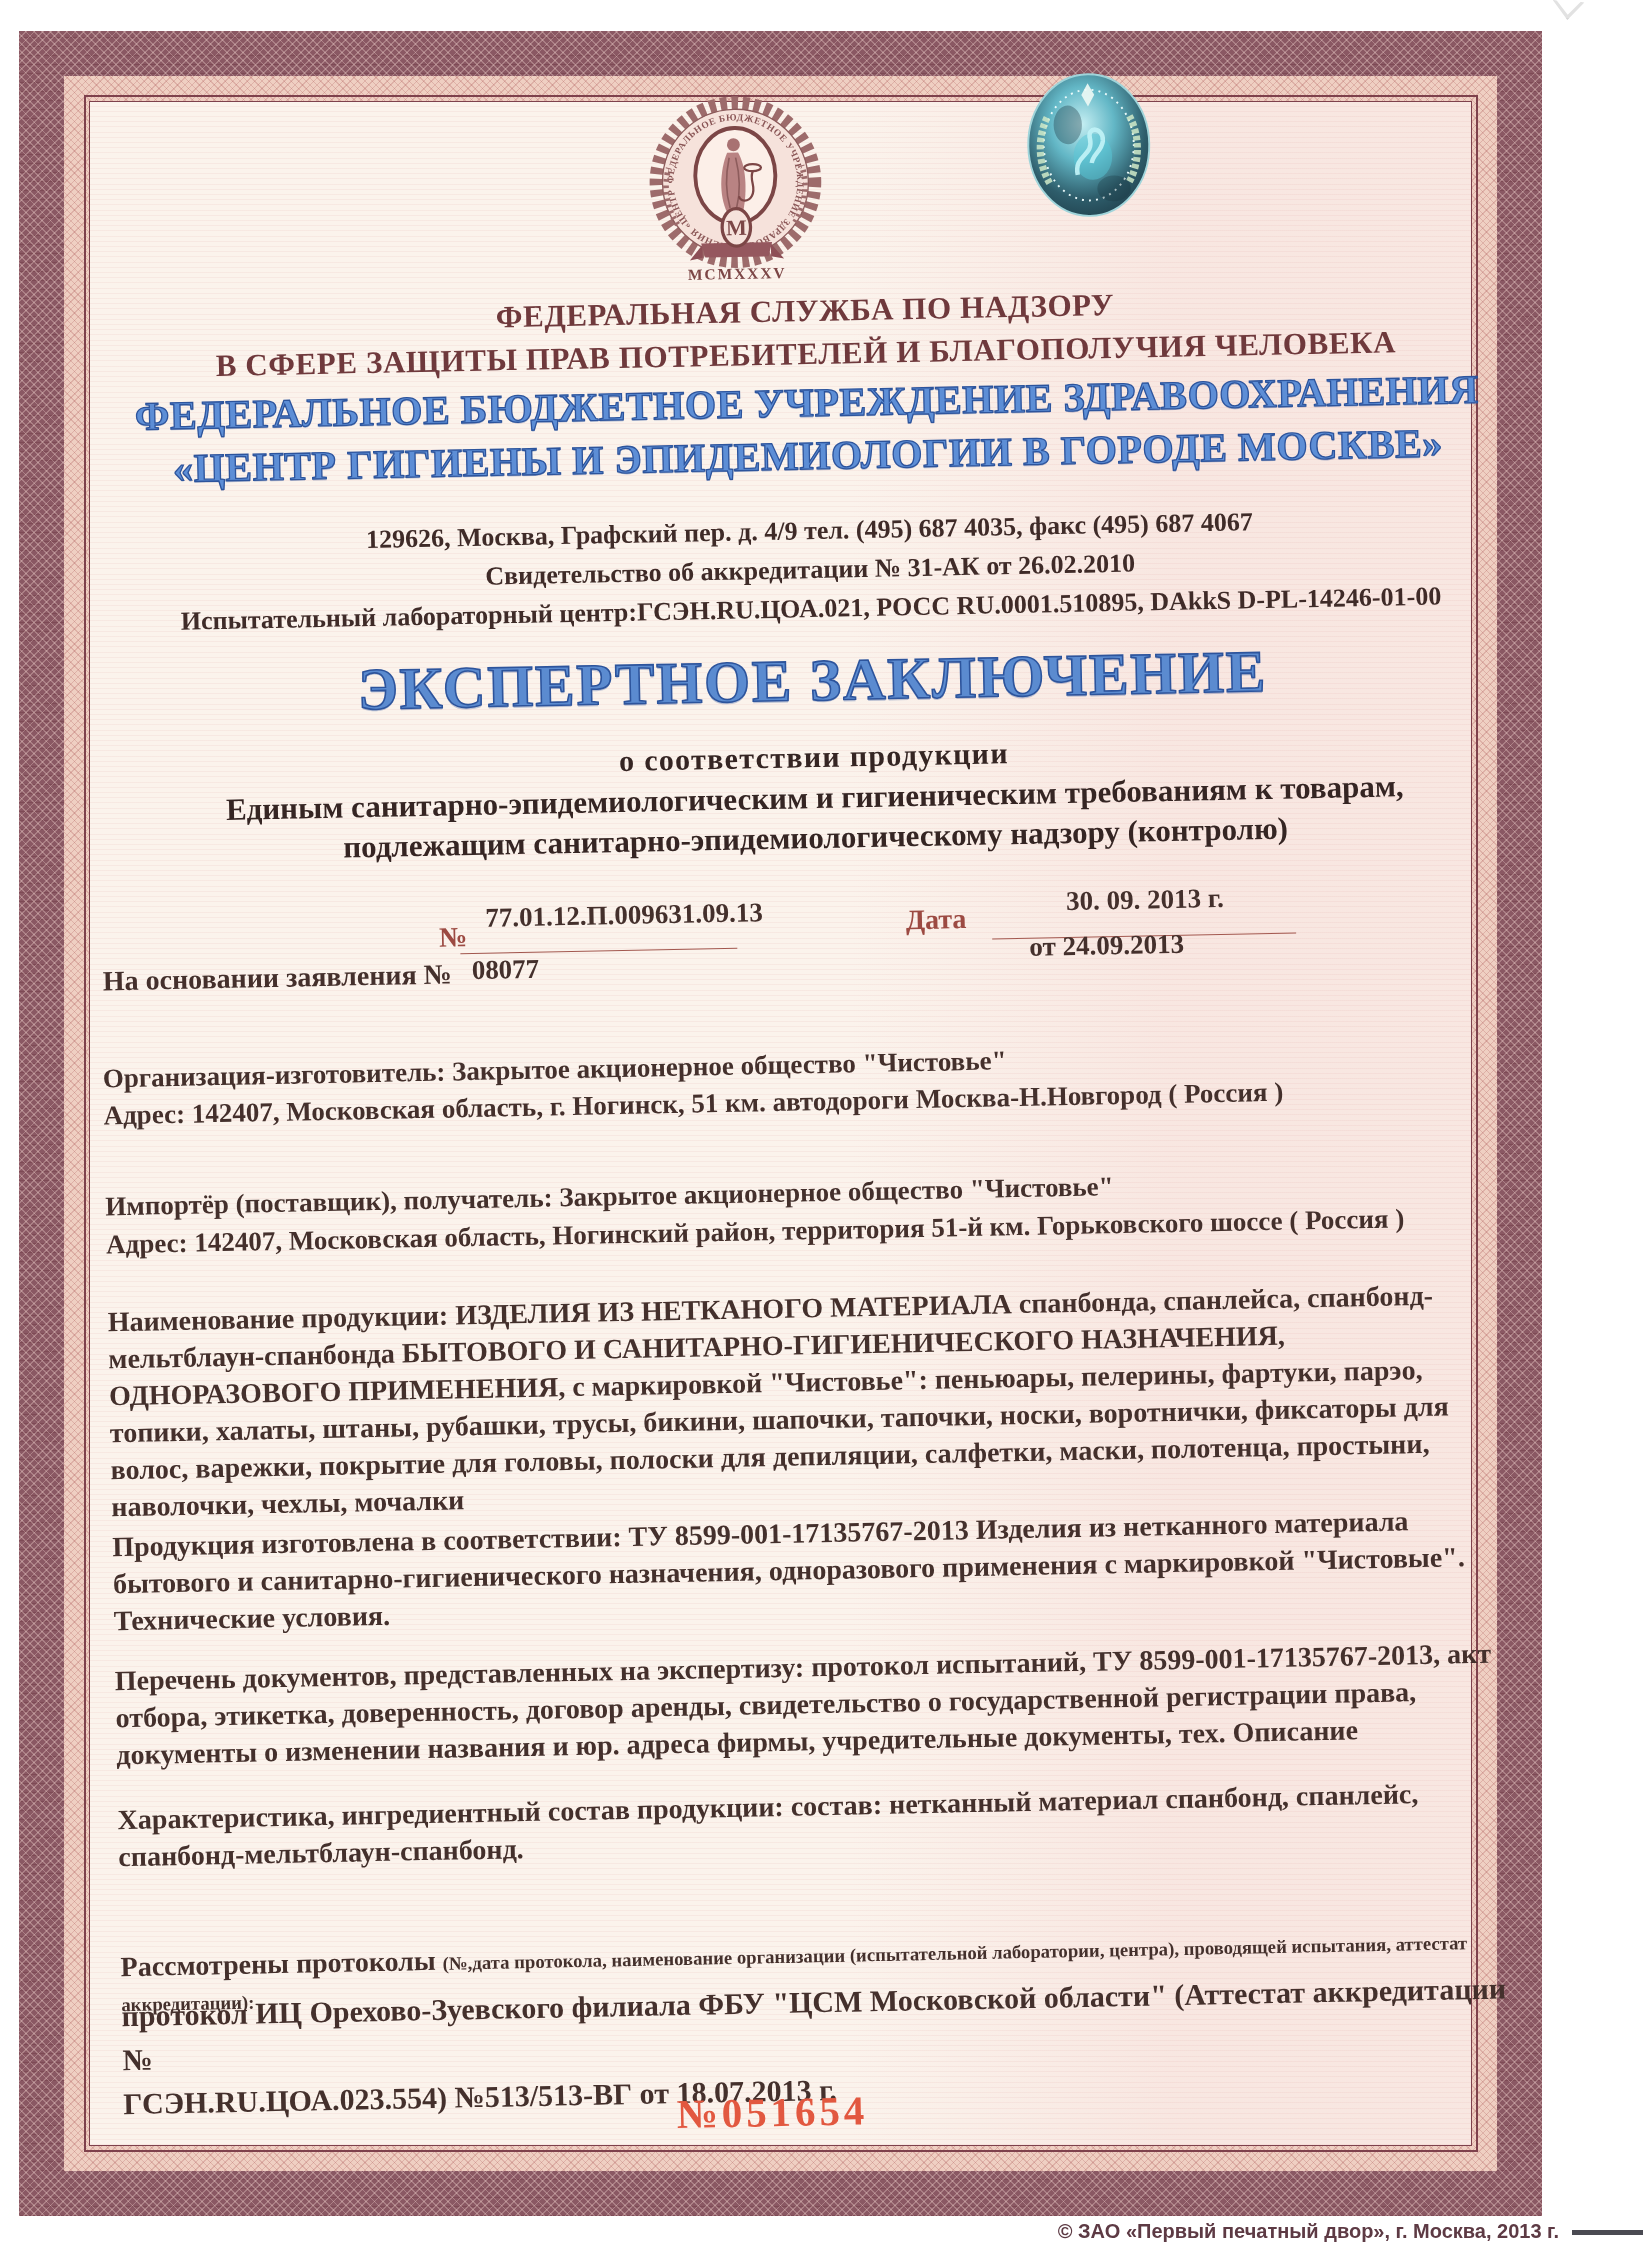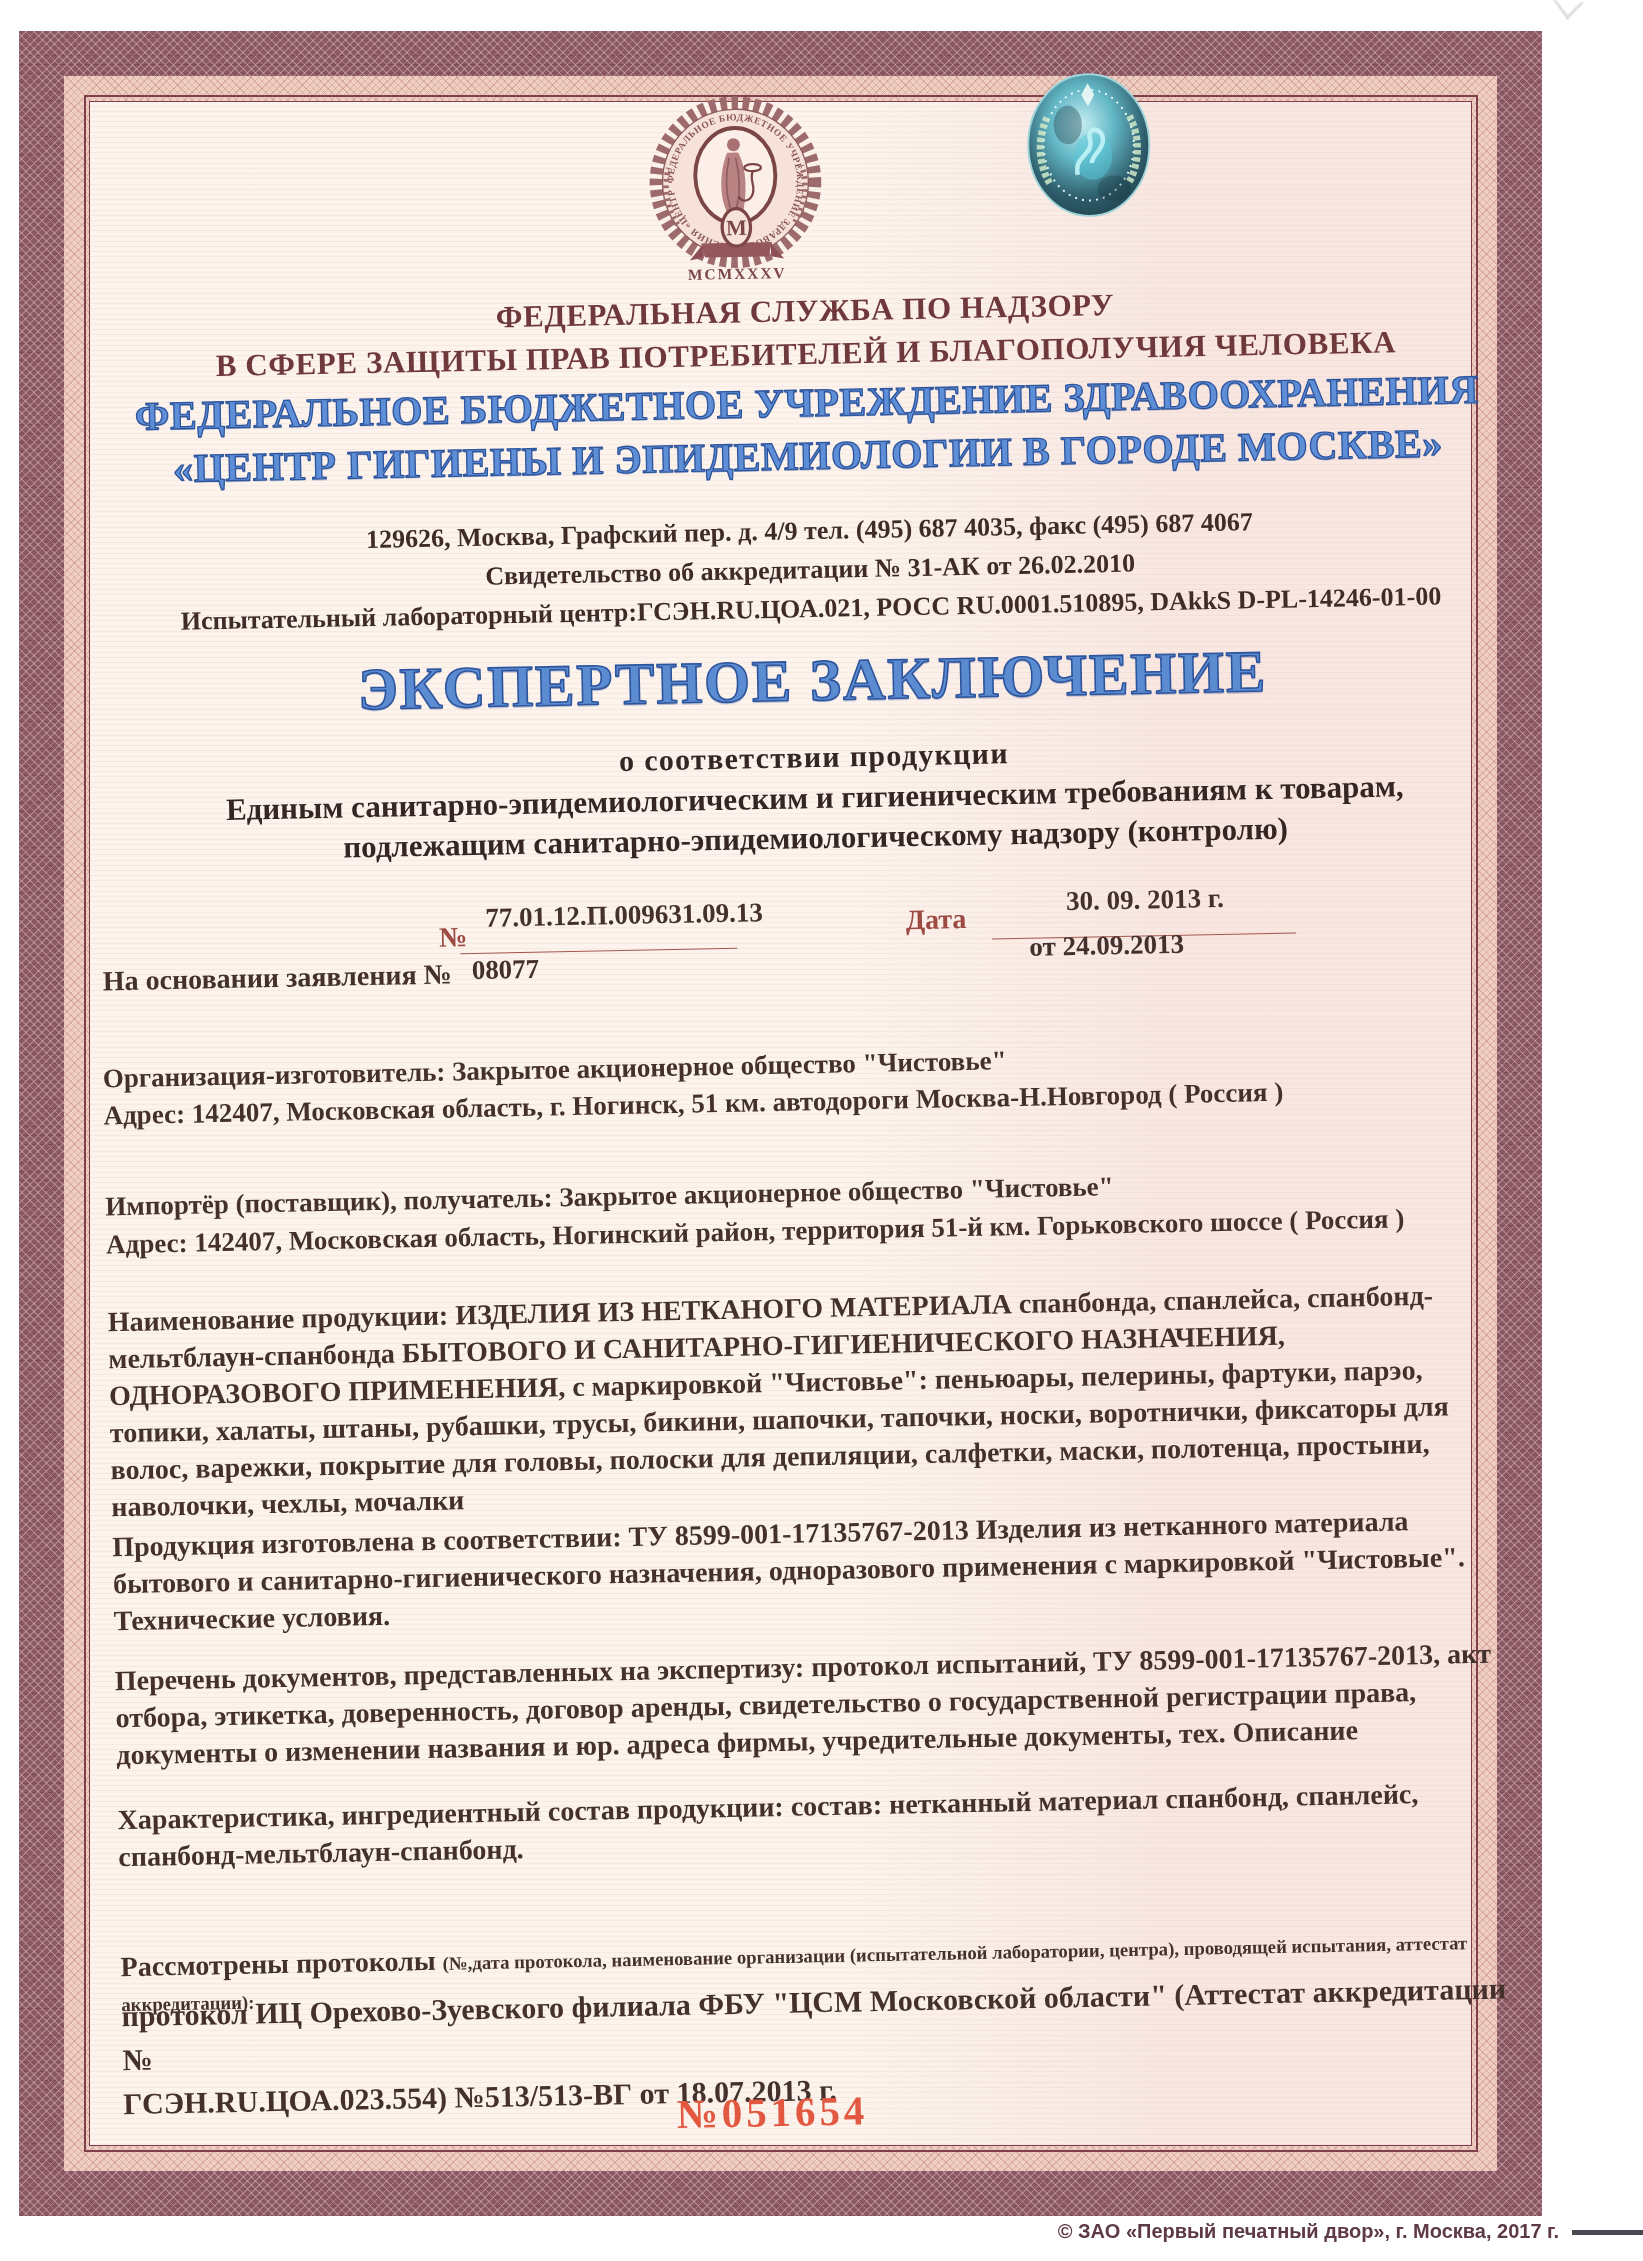--- a/index.html
+++ b/index.html
@@ -148,15 +148,15 @@
 
     <div class="abs body-col body-text" style="top:1937px;line-height:32px;">
       <span>Рассмотрены протоколы </span><span class="note-small">(№,дата протокола, наименование организации (испытательной лаборатории, центра), проводящей испытания, аттестат аккредитации):</span>
     </div>
     <div class="abs body-col body-text pre" style="top:1980px;font-size:30px;line-height:44px;">протокол ИЦ Орехово-Зуевского филиала ФБУ "ЦСМ Московской области" (Аттестат аккредитации №
 ГСЭН.RU.ЦОА.023.554) №513/513-ВГ от 18.07.2013 г.</div>
 
     <div class="abs serial" style="left:657px;top:2087px;">№051654</div>
   </div>
 
-  <div class="abs copyright" style="left:960px;top:2220px;width:599px;">© ЗАО «Первый печатный двор»,  г. Москва,  2017 г.</div>
+  <div class="abs copyright" style="left:960px;top:2220px;width:599px;">© ЗАО «Первый печатный двор»,  г. Москва,  2013 г.</div>
 </div>
 
 
 </body></html>

